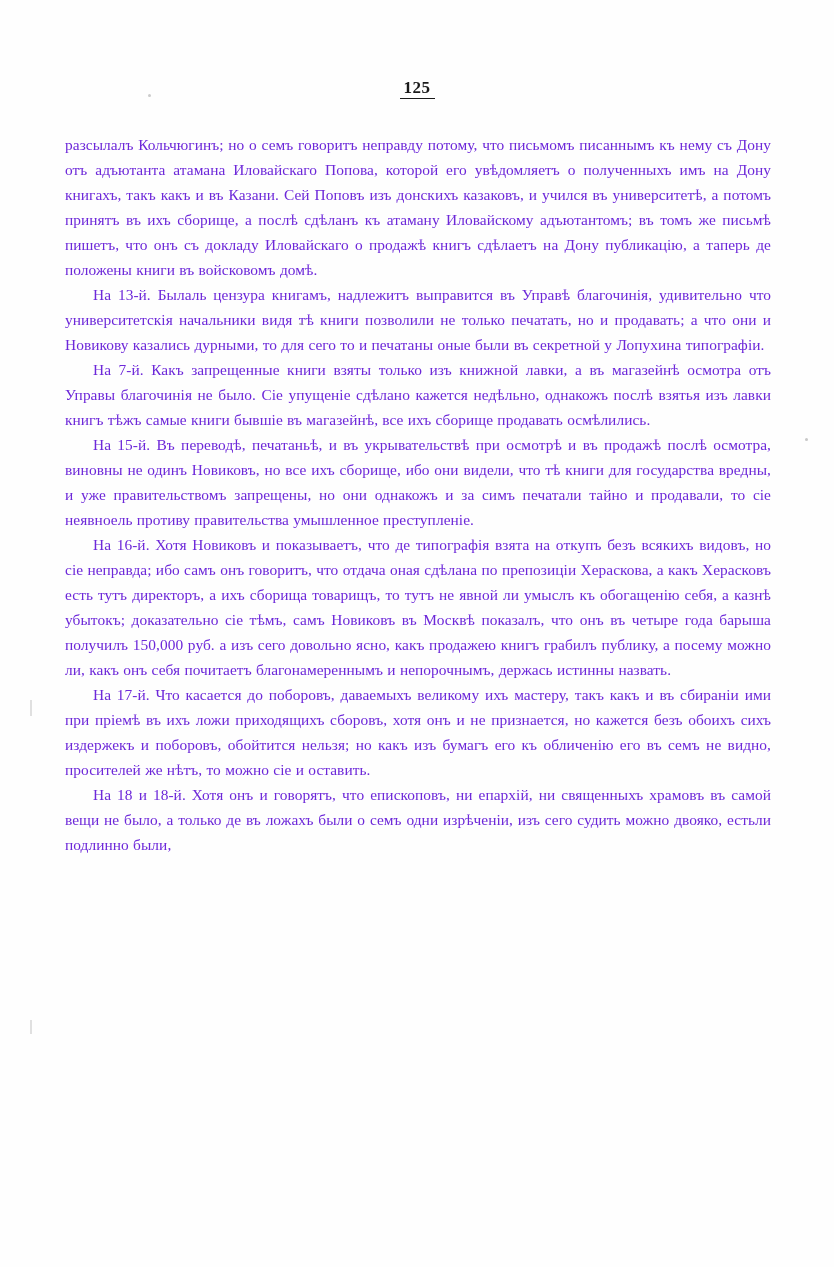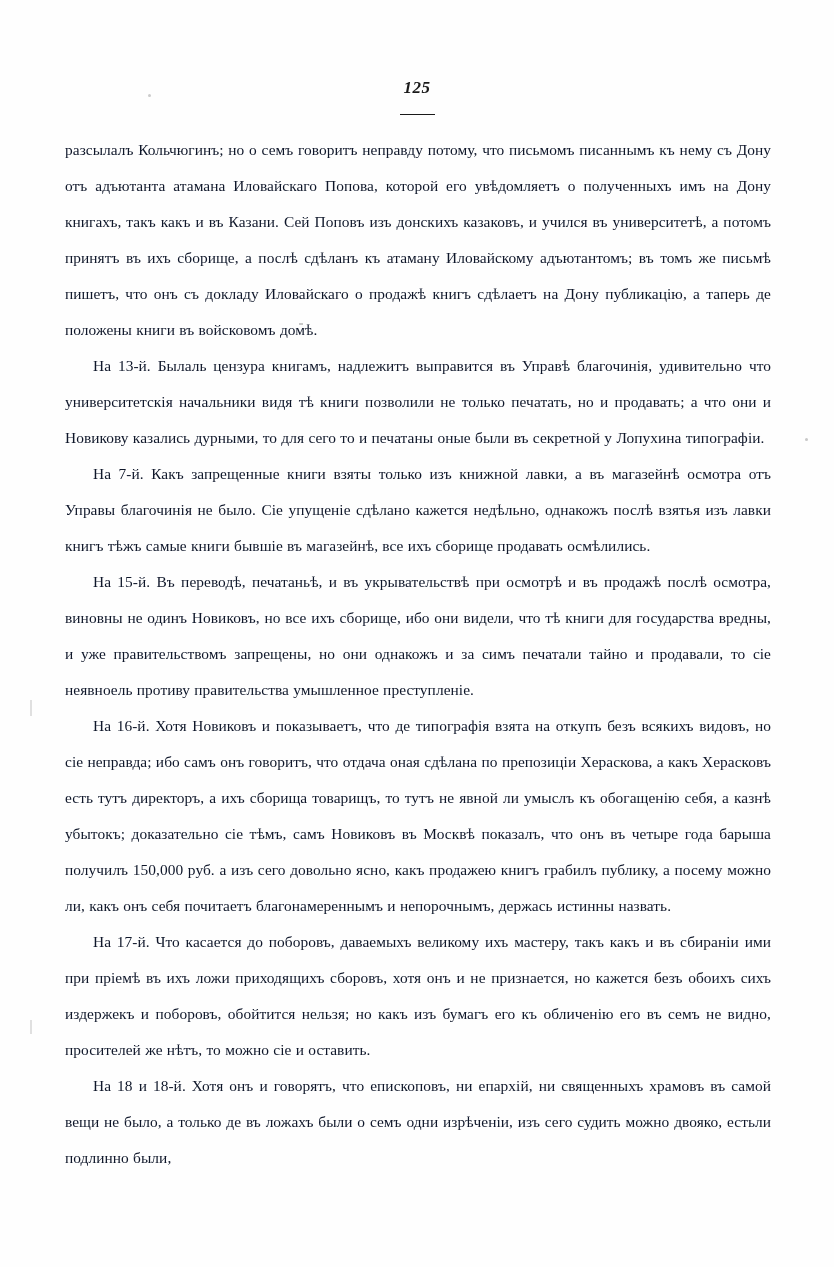--- a/index.html
+++ b/index.html
@@ -30,38 +30,37 @@
     width: 834px;
     text-align: center;
   }
   .page-number {
     display: inline-block;
     font-family: "Liberation Serif", "DejaVu Serif", serif;
     font-size: 17px;
     font-weight: bold;
     letter-spacing: 0.5px;
     color: #1a1a1a;
-    padding: 0 4px 16px 4px;
+    padding: 0 4px 0 4px;
     border-bottom: 1.5px solid #1a1a1a;
-    font-style: italic;
   }
   .text-block {
     position: absolute;
     left: 65px;
     top: 132px;
     width: 706px;
   }
   p.para {
     margin: 0 0 0 0;
     text-align: justify;
     text-justify: inter-word;
     font-size: 15.4px;
-    line-height: 36px;
+    line-height: 25px;
     letter-spacing: 0.05px;
-    color: #0f172a;
+    color: #6d28d9;
     word-spacing: 0.4px;
   }
   p.para.indent {
     text-indent: 28px;
   }
   p.para + p.para {
     margin-top: 0px;
   }
   
   .speck {

